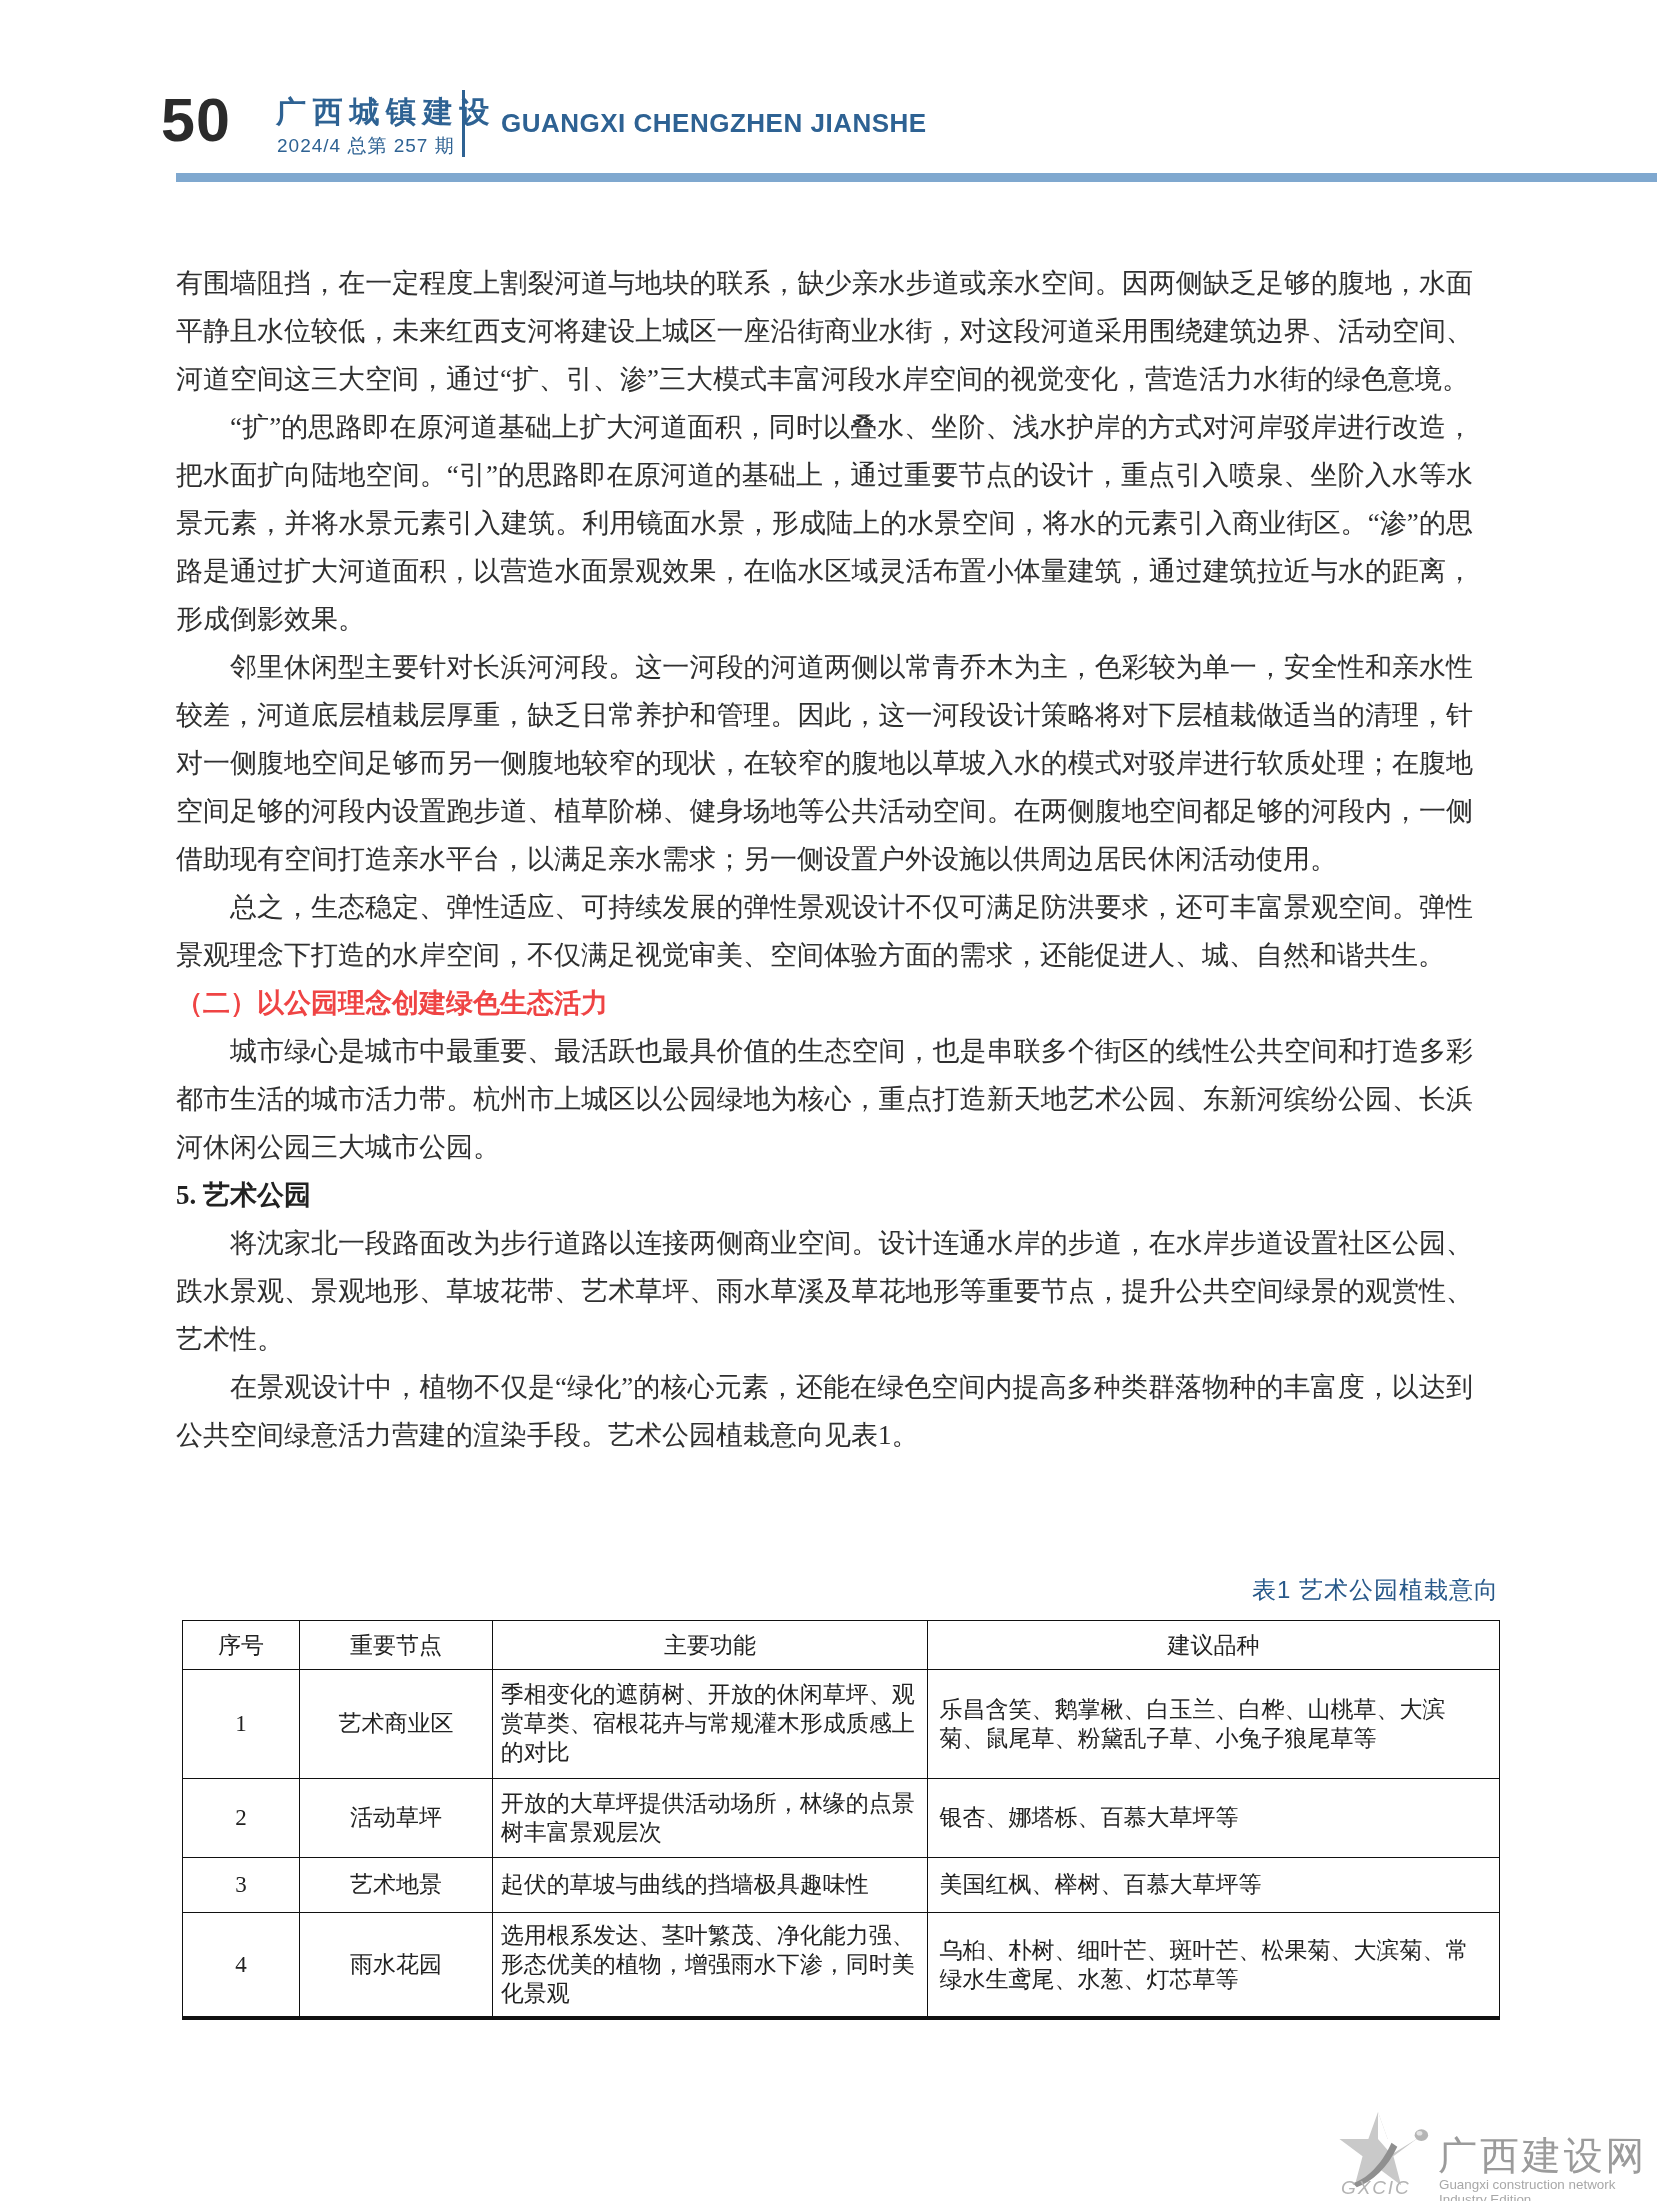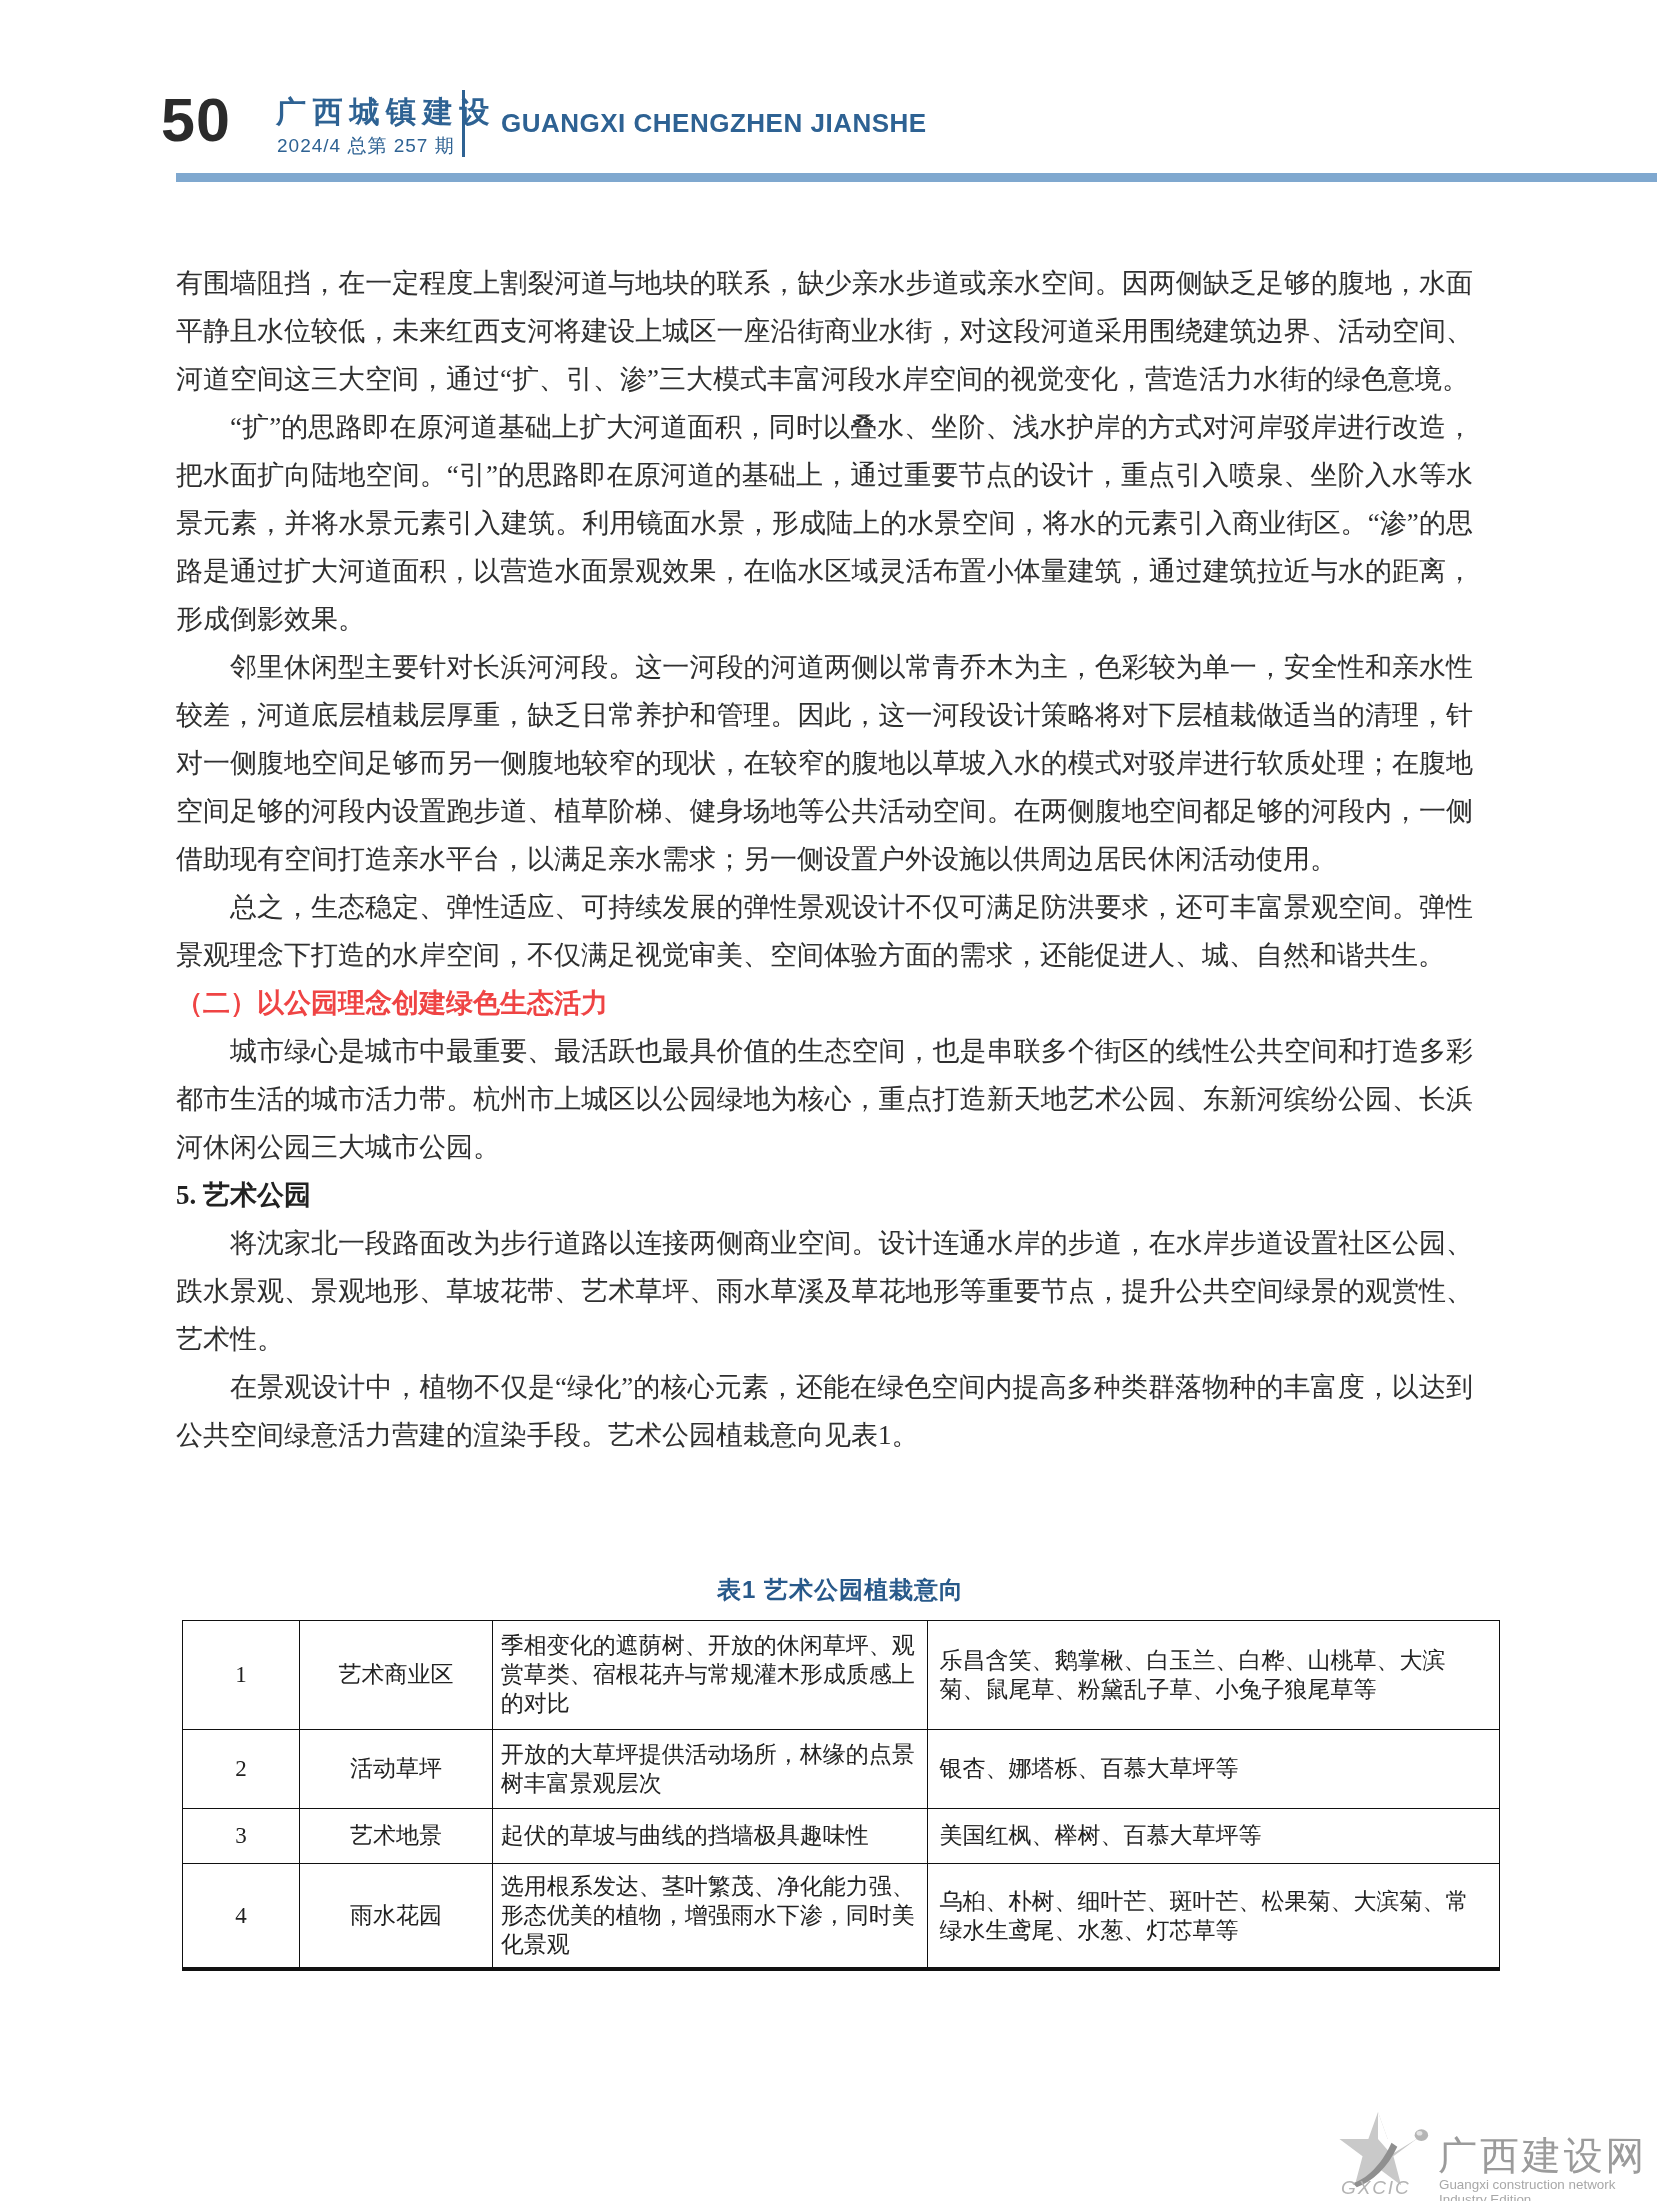--- a/index.html
+++ b/index.html
@@ -51,21 +51,21 @@
   }
   .article p,.article h3,.article h4{margin:0;padding:0;font-size:27px;line-height:48px;}
   .para{text-indent:2em;}
   .para.no-indent{text-indent:0;}
   .h-num{font-weight:700;color:#222;padding-left:42px;}
   .h-sec{font-weight:700;color:#ef4444;padding-left:42px;}
 
   
   .table-caption{
     position:absolute;left:182px;top:1574px;width:1317px;
-    text-align:center;font-size:24px;font-weight:700;color:#28598a;
+    text-align:right;font-size:24px;font-weight:400;color:#28598a;
     font-family:"Liberation Sans","DejaVu Sans",sans-serif;
     letter-spacing:1px;
   }
   .planting-table{
     position:absolute;left:182px;top:1620px;width:1317px;
     border-collapse:collapse;table-layout:fixed;
     font-size:23px;color:#222;line-height:29px;
   }
   .planting-table th,.planting-table td{
     border:1.9px solid #111;
@@ -131,20 +131,26 @@
   <div class="table-caption">表1 艺术公园植栽意向</div>
 
   <table class="planting-table">
     <colgroup>
       <col class="col-no">
         <col class="col-node">
         <col class="col-func">
         <col class="col-species">
     </colgroup>
     <tbody>
+        <tr>
+      <th>序号</th>
+      <th>重要节点</th>
+      <th>主要功能</th>
+      <th>建议品种</th>
+    </tr>
     <tr class="row-1">
       <td class="cell-center">1</td>
       <td class="cell-center">艺术商业区</td>
       <td class="cell-func">季相变化的遮荫树、开放的休闲草坪、观赏草类、宿根花卉与常规灌木形成质感上的对比</td>
       <td class="cell-species">乐昌含笑、鹅掌楸、白玉兰、白桦、山桃草、大滨菊、鼠尾草、粉黛乱子草、小兔子狼尾草等</td>
     </tr>
     <tr class="row-2">
       <td class="cell-center">2</td>
       <td class="cell-center">活动草坪</td>
       <td class="cell-func">开放的大草坪提供活动场所，林缘的点景树丰富景观层次</td>

